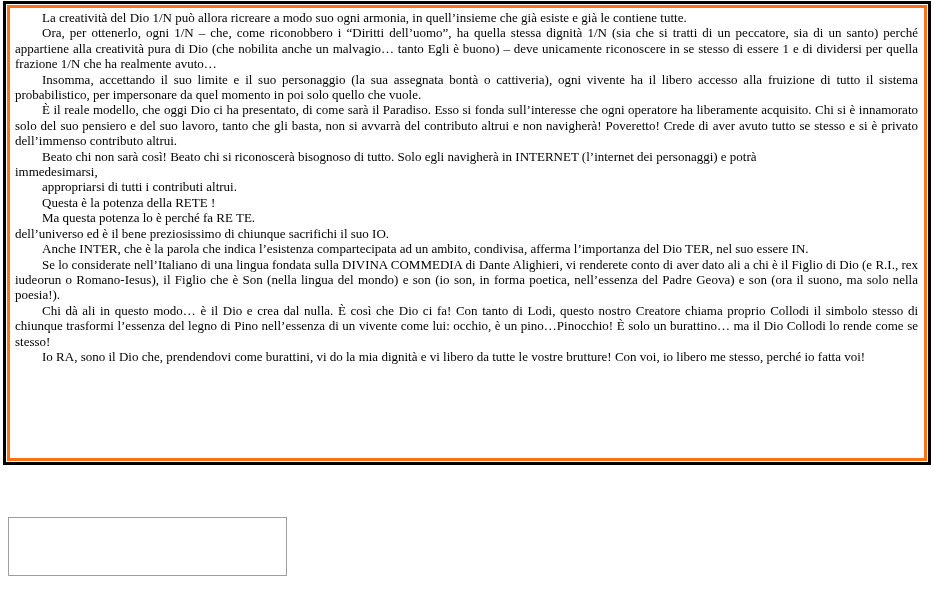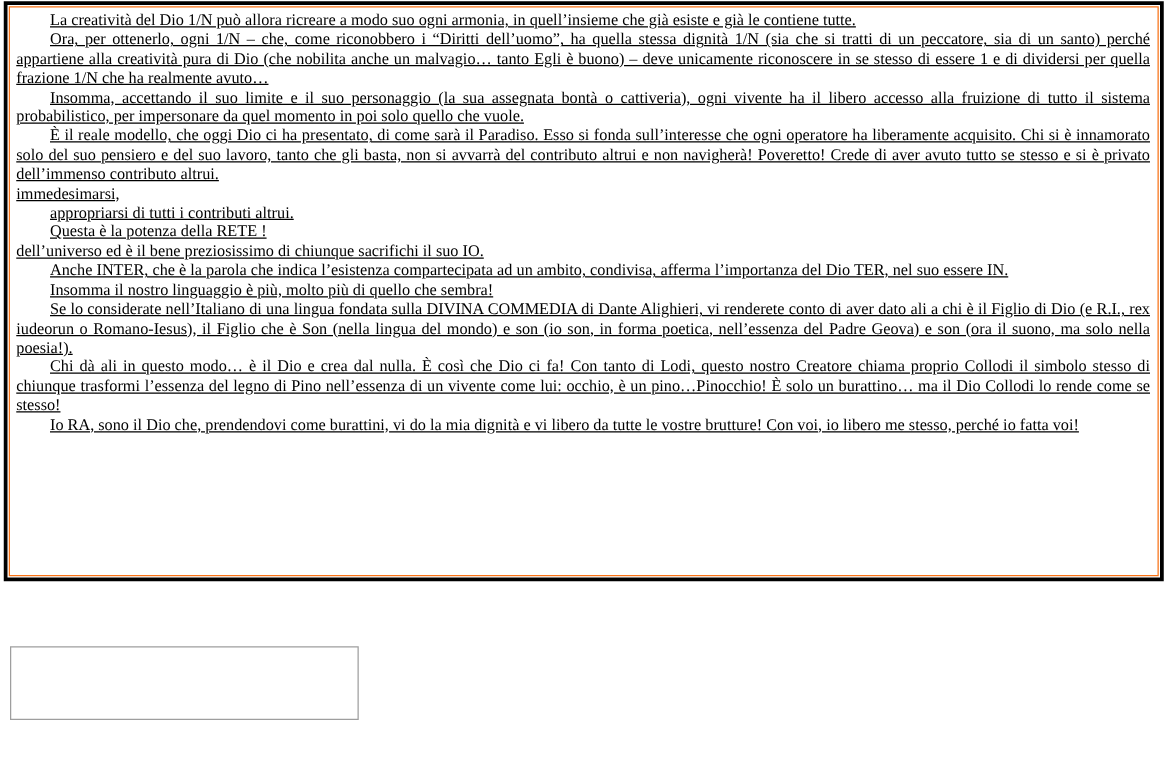--- a/index.html
+++ b/index.html
@@ -17,24 +17,23 @@
   .frame-outer {
     position: absolute;
     left: 3px; top: 1px;
     width: 928px; height: 464px;
     border: 3px solid #000000;
     background: #ffffff;
   }
   .frame-inner {
     position: absolute;
     left: 1px; top: 1px; right: 1px; bottom: 1px;
-    border: 1px solid #f97316;
+    border: 3px solid #f97316;
     padding: 2px 6px 2px 5px;
     overflow: hidden;
-    text-decoration: underline;
   }
   .doc-text p {
     margin: 0;
     font-size: 13px;
     line-height: 15.4px;
     text-align: justify;
   }
   .doc-text p.ind { text-indent: 27px; }
 
   
@@ -51,26 +50,27 @@
 
 <div class="page">
 
   <div class="frame-outer">
     <div class="frame-inner">
       <div class="doc-text">
         <p class="ind">La creatività del Dio 1/N può allora ricreare a modo suo ogni armonia, in quell’insieme che già esiste e già le contiene tutte.</p>
         <p class="ind">Ora, per ottenerlo, ogni 1/N – che, come riconobbero i “Diritti dell’uomo”, ha quella stessa dignità 1/N (sia che si tratti di un peccatore, sia di un santo) perché appartiene alla creatività pura di Dio (che nobilita anche un malvagio… tanto Egli è buono) – deve unicamente riconoscere in se stesso di essere 1 e di dividersi per quella frazione 1/N che ha realmente avuto…</p>
         <p class="ind">Insomma, accettando il suo limite e il suo personaggio (la sua assegnata bontà o cattiveria), ogni vivente ha il libero accesso alla fruizione di tutto il sistema probabilistico, per impersonare da quel momento in poi solo quello che vuole.</p>
         <p class="ind">È il reale modello, che oggi Dio ci ha presentato, di come sarà il Paradiso. Esso si fonda sull’interesse che ogni operatore ha liberamente acquisito. Chi si è innamorato solo del suo pensiero e del suo lavoro, tanto che gli basta, non si avvarrà del contributo altrui e non navigherà! Poveretto! Crede di aver avuto tutto se stesso e si è privato dell’immenso contributo altrui.</p>
+        <p class="ind">Beato chi non sarà così! Beato chi si riconoscerà bisognoso di tutto. Solo egli navigherà in INTERNET (l’internet dei personaggi) e potrà</p>
         <p>immedesimarsi,</p>
         <p class="ind">appropriarsi di tutti i contributi altrui.</p>
         <p class="ind">Questa è la potenza della RETE !</p>
+        <p class="ind">Ma questa potenza lo è perché fa RE TE.</p>
         <p>dell’universo ed è il bene preziosissimo di chiunque sacrifichi il suo IO.</p>
         <p class="ind">Anche INTER, che è la parola che indica l’esistenza compartecipata ad un ambito, condivisa, afferma l’importanza del Dio TER, nel suo essere IN.</p>
-        <p class="ind">Insomma il nostro linguaggio è più, molto più di quello che sembra!</p>
         <p class="ind">Se lo considerate nell’Italiano di una lingua fondata sulla DIVINA COMMEDIA di Dante Alighieri, vi renderete conto di aver dato ali a chi è il Figlio di Dio (e R.I., rex iudeorun o Romano-Iesus), il Figlio che è Son (nella lingua del mondo) e son (io son, in forma poetica, nell’essenza del Padre Geova) e son (ora il suono, ma solo nella poesia!).</p>
         <p class="ind">Chi dà ali in questo modo… è il Dio e crea dal nulla. È così che Dio ci fa! Con tanto di Lodi, questo nostro Creatore chiama proprio Collodi il simbolo stesso di chiunque trasformi l’essenza del legno di Pino nell’essenza di un vivente come lui: occhio, è un pino…Pinocchio! È solo un burattino… ma il Dio Collodi lo rende come se stesso!</p>
         <p class="ind">Io RA, sono il Dio che, prendendovi come burattini, vi do la mia dignità e vi libero da tutte le vostre brutture! Con voi, io libero me stesso, perché io fatta voi!</p>
       </div>
     </div>
   </div>
 
   <div class="empty-box"></div>
 
 </div>

